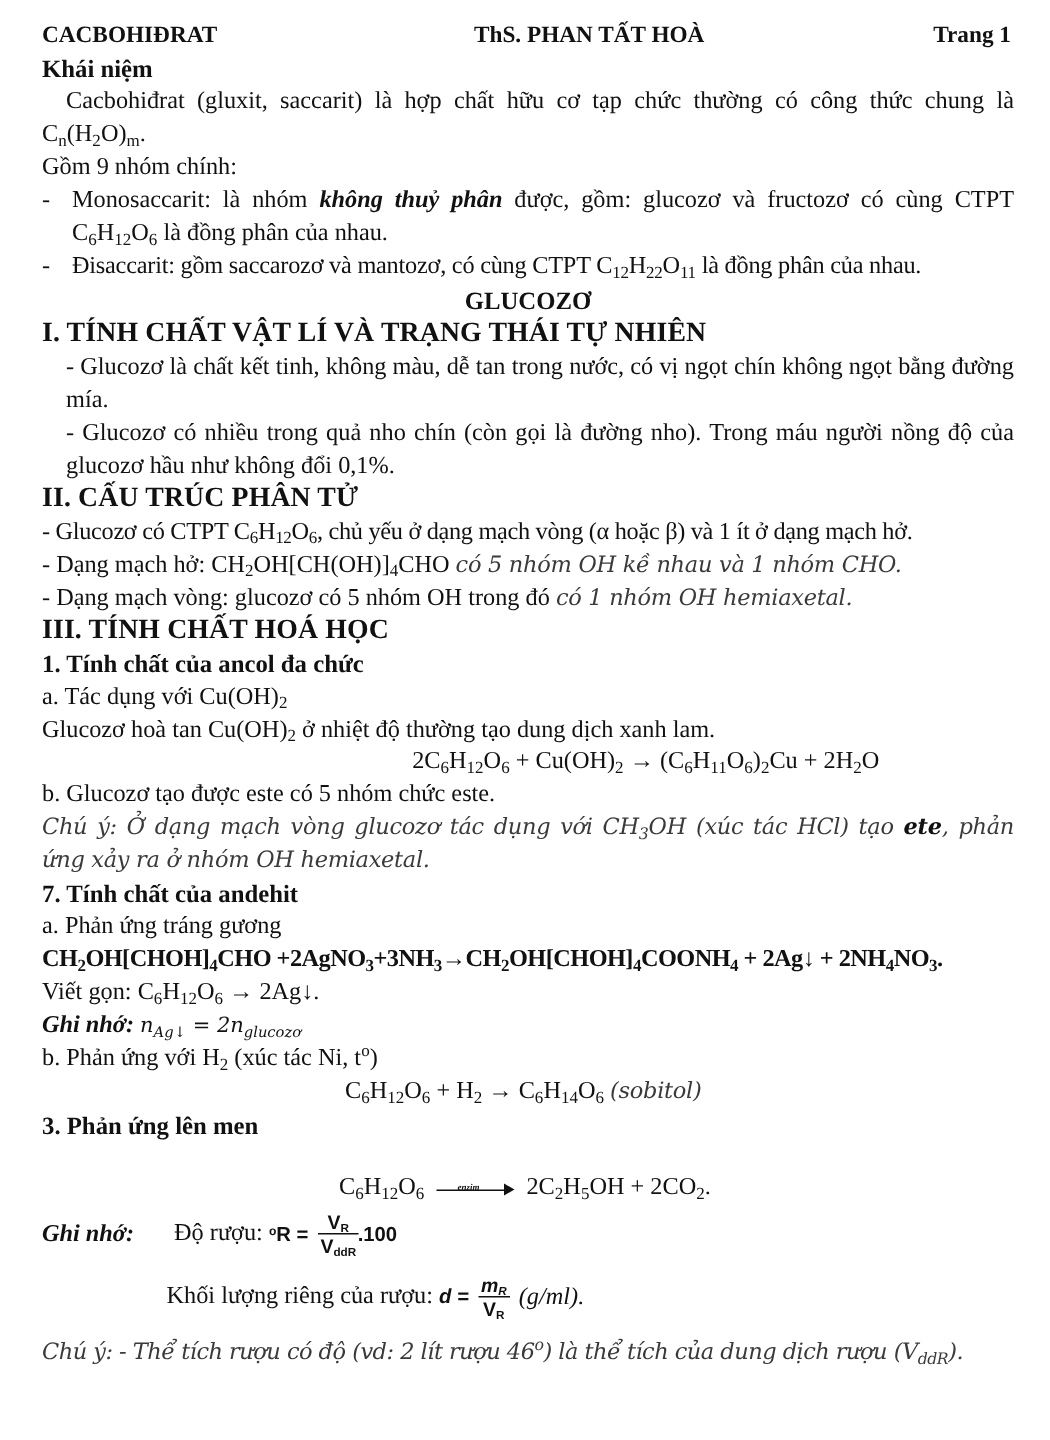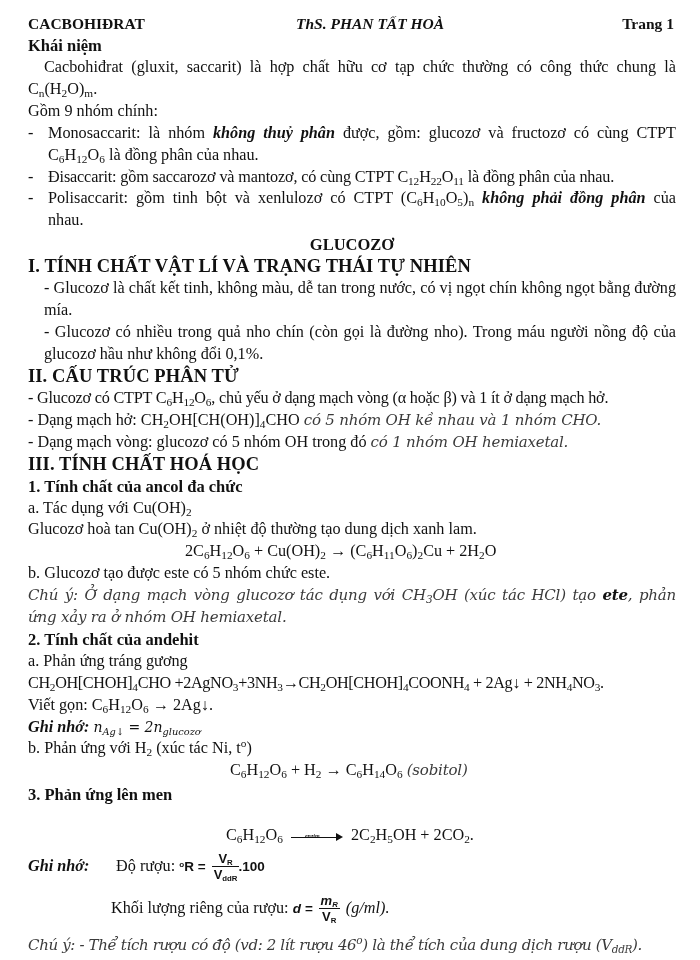--- a/index.html
+++ b/index.html
@@ -4,21 +4,21 @@
 <style>
   html, body { margin: 0; padding: 0; background: #ffffff; }
   body { width: 700px; height: 960px; overflow: hidden; position: relative; }
   .page {
     position: absolute; left: 28px; top: 0; width: 648px;
     font-family: "Liberation Serif", "DejaVu Serif", serif;
     font-size: 16.2px; line-height: 21.9px; color: #111111;
   }
   .hdr { position: relative; height: 22px; margin-top: 13px; font-weight: bold; font-size: 15.5px; }
   .hdr .l { position: absolute; left: 0; top: 0; }
-  .hdr .c { position: absolute; left: 268px; top: 0; font-style: italic; }
+  .hdr .c { position: absolute; left: 288px; top: 0; }
   .hdr .r { position: absolute; right: 2px; top: 0; }
   .chap { text-align: center; font-weight: bold; font-size: 16.5px; height: 22px; }
   .bi { font-weight: bold; font-style: italic; }
   .just { text-align: justify; text-align-last: left; margin-left: 16px; }
   .line { height: 21.9px; white-space: nowrap; }
   .h1 { font-weight: bold; font-size: 18.5px; height: 22px; white-space: nowrap; letter-spacing: 0.1px; }
   .h2 { font-weight: bold; font-size: 16.5px; height: 22px; }
   .center { text-align: center; }
   .note { font-style: italic; color: #3a3a3a; font-family: "DejaVu Serif", serif; font-size: 15px; letter-spacing: -0.2px; }
   .note b { color: #111; }
@@ -57,50 +57,46 @@
   </div>
   <div class="line">C<sub>n</sub>(H<sub>2</sub>O)<sub>m</sub>.</div>
   <div class="line">Gồm 9 nhóm chính:</div>
 
   <ul class="bul">
     <li style="text-align-last: left;">
       <span style="display:block; text-align:justify; text-align-last:justify;">Monosaccarit: là nhóm <span class="bi">không thuỷ phân</span> được, gồm: glucozơ và fructozơ có cùng CTPT</span>
       <span style="display:block;">C<sub>6</sub>H<sub>12</sub>O<sub>6</sub> là đồng phân của nhau.</span>
     </li>
     <li style="white-space:nowrap; letter-spacing:-0.15px;">Đisaccarit: gồm saccarozơ và mantozơ, có cùng CTPT C<sub>12</sub>H<sub>22</sub>O<sub>11</sub> là đồng phân của nhau.</li>
-    <li>
-      <span style="display:block; text-align:justify; text-align-last:justify;">Polisaccarit: gồm tinh bột và xenlulozơ có CTPT (C<sub>6</sub>H<sub>10</sub>O<sub>5</sub>)<sub>n</sub> <span class="bi">không phải đồng phân</span> của</span>
-      <span style="display:block;">nhau.</span>
-    </li>
   </ul>
 
   <div class="h2 center" style="margin-top:2px;">GLUCOZƠ</div>
 
   <div class="h1">I. TÍNH CHẤT VẬT LÍ VÀ TRẠNG THÁI TỰ NHIÊN</div>
   <div class="just">- Glucozơ là chất kết tinh, không màu, dễ tan trong nước, có vị ngọt chín không ngọt bằng đường mía.</div>
   <div class="just">- Glucozơ có nhiều trong quả nho chín (còn gọi là đường nho). Trong máu người nồng độ của glucozơ hầu như không đổi 0,1%.</div>
 
   <div class="h1">II. CẤU TRÚC PHÂN TỬ</div>
   <div class="line" style="letter-spacing:-0.2px;">- Glucozơ có CTPT C<sub>6</sub>H<sub>12</sub>O<sub>6</sub>, chủ yếu ở dạng mạch vòng (α hoặc β) và 1 ít ở dạng mạch hở.</div>
   <div class="line">- Dạng mạch hở: CH<sub>2</sub>OH[CH(OH)]<sub>4</sub>CHO <span class="note">có 5 nhóm OH kề nhau và 1 nhóm CHO.</span></div>
   <div class="line"><span>- Dạng mạch vòng: glucozơ có 5 nhóm OH trong đó</span> <span class="note">có 1 nhóm OH hemiaxetal.</span></div>
 
   <div class="h1">III. TÍNH CHẤT HOÁ HỌC</div>
   <div class="h2">1. Tính chất của ancol đa chức</div>
   <div class="line">a. Tác dụng với Cu(OH)<sub>2</sub></div>
   <div class="line">Glucozơ hoà tan Cu(OH)<sub>2</sub> ở nhiệt độ thường tạo dung dịch xanh lam.</div>
-  <div class="line eq" style="padding-left:157px;">2C<sub>6</sub>H<sub>12</sub>O<sub>6</sub> + Cu(OH)<sub>2</sub> → (C<sub>6</sub>H<sub>11</sub>O<sub>6</sub>)<sub>2</sub>Cu + 2H<sub>2</sub>O</div>
+  <div class="line eq" style="padding-left:157px;text-align:center;">2C<sub>6</sub>H<sub>12</sub>O<sub>6</sub> + Cu(OH)<sub>2</sub> → (C<sub>6</sub>H<sub>11</sub>O<sub>6</sub>)<sub>2</sub>Cu + 2H<sub>2</sub>O</div>
   <div class="line">b. Glucozơ tạo được este có 5 nhóm chức este.</div>
   <div class="note" style="line-height:21.9px; text-align:justify;">
     Chú ý: Ở dạng mạch vòng glucozơ tác dụng với CH<sub>3</sub>OH (xúc tác HCl) tạo <b>ete</b>, phản ứng xảy ra ở nhóm OH hemiaxetal.
   </div>
 
-  <div class="h2">2. Tính chất của andehit</div>
+  <div class="h2">7. Tính chất của andehit</div>
   <div class="line">a. Phản ứng tráng gương</div>
-  <div class="line eq" style="letter-spacing:-0.35px;">CH<sub>2</sub>OH[CHOH]<sub>4</sub>CHO +2AgNO<sub>3</sub>+3NH<sub>3</sub>→CH<sub>2</sub>OH[CHOH]<sub>4</sub>COONH<sub>4</sub> + 2Ag↓ + 2NH<sub>4</sub>NO<sub>3</sub>.</div>
+  <div class="line eq" style="letter-spacing:-0.35px;font-weight:bold;">CH<sub>2</sub>OH[CHOH]<sub>4</sub>CHO +2AgNO<sub>3</sub>+3NH<sub>3</sub>→CH<sub>2</sub>OH[CHOH]<sub>4</sub>COONH<sub>4</sub> + 2Ag↓ + 2NH<sub>4</sub>NO<sub>3</sub>.</div>
   <div class="line">Viết gọn: C<sub>6</sub>H<sub>12</sub>O<sub>6</sub> → 2Ag↓.</div>
   <div class="line"><span class="bi">Ghi nhớ:</span> <span class="mi">n<sub>Ag↓</sub> = 2n<sub>glucozơ</sub></span></div>
   <div class="line">b. Phản ứng với H<sub>2</sub> (xúc tác Ni, t<sup>o</sup>)</div>
   <div class="line eq" style="padding-left:202px;">C<sub>6</sub>H<sub>12</sub>O<sub>6</sub> + H<sub>2</sub> → C<sub>6</sub>H<sub>14</sub>O<sub>6</sub> <span class="note" style="font-size:15px;">(sobitol)</span></div>
 
   <div class="h2" style="margin-top:2px;">3. Phản ứng lên men</div>
   <div class="line eq" style="padding-left:198px; margin-top:19px;">
     C<sub>6</sub>H<sub>12</sub>O<sub>6</sub>
     <span class="arrowlbl">
       <span class="ln"></span><span class="hd"></span>

